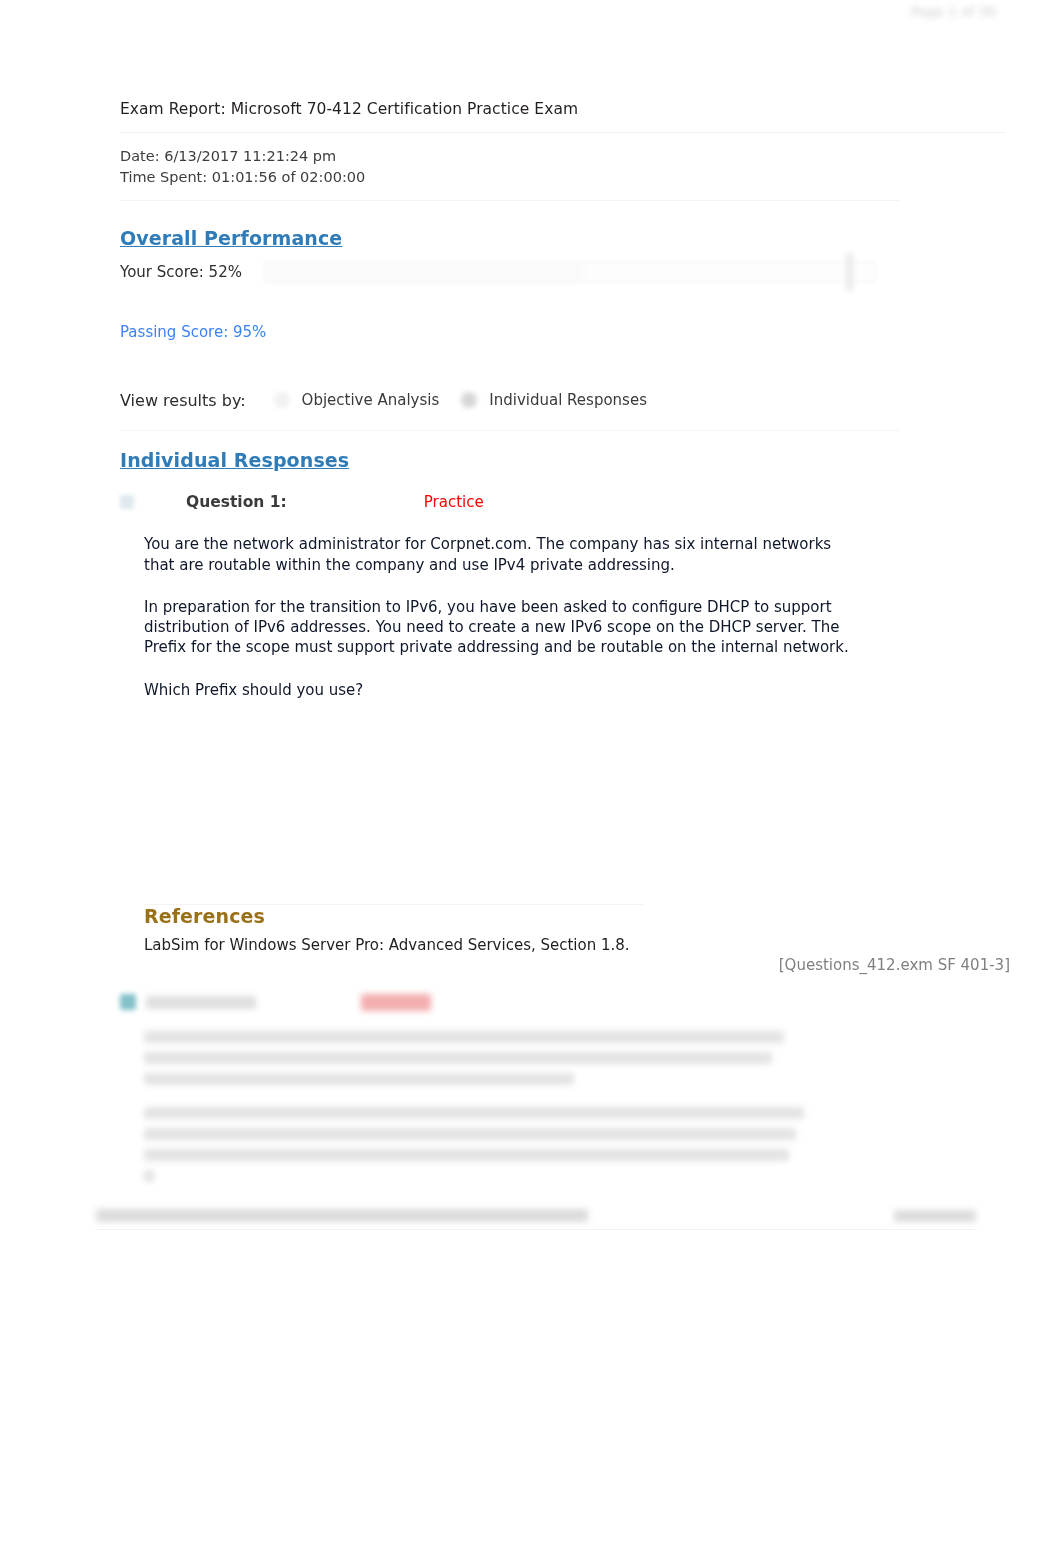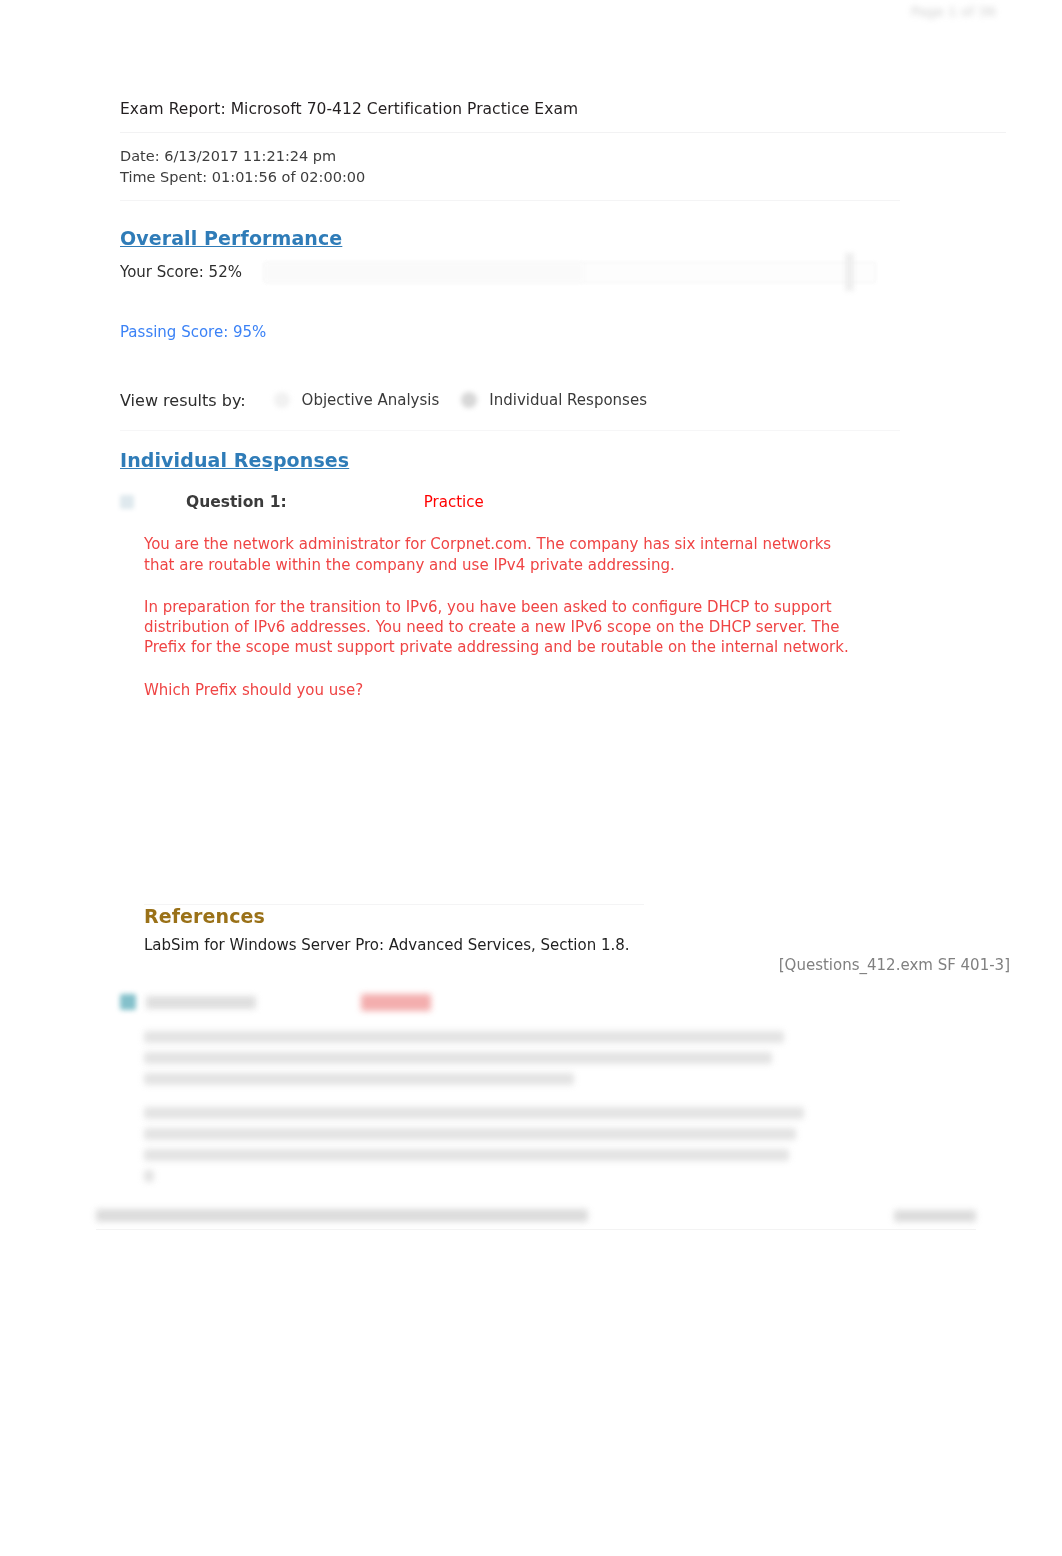--- a/index.html
+++ b/index.html
@@ -207,21 +207,21 @@
   }
 
   .q-body {
     margin-left: 24px;
     width: 722px;
     margin-top: 20px;
   }
   .q-body p {
     font-size: 15px;
     line-height: 1.35;
-    color: #ef4444;
+    color: #0f172a;
     margin: 0 0 22px 0;
   }
   .q-body p:last-child { margin-bottom: 8px; }
 
   
   .answers-gap {
     height: 196px;
   }
 
   

